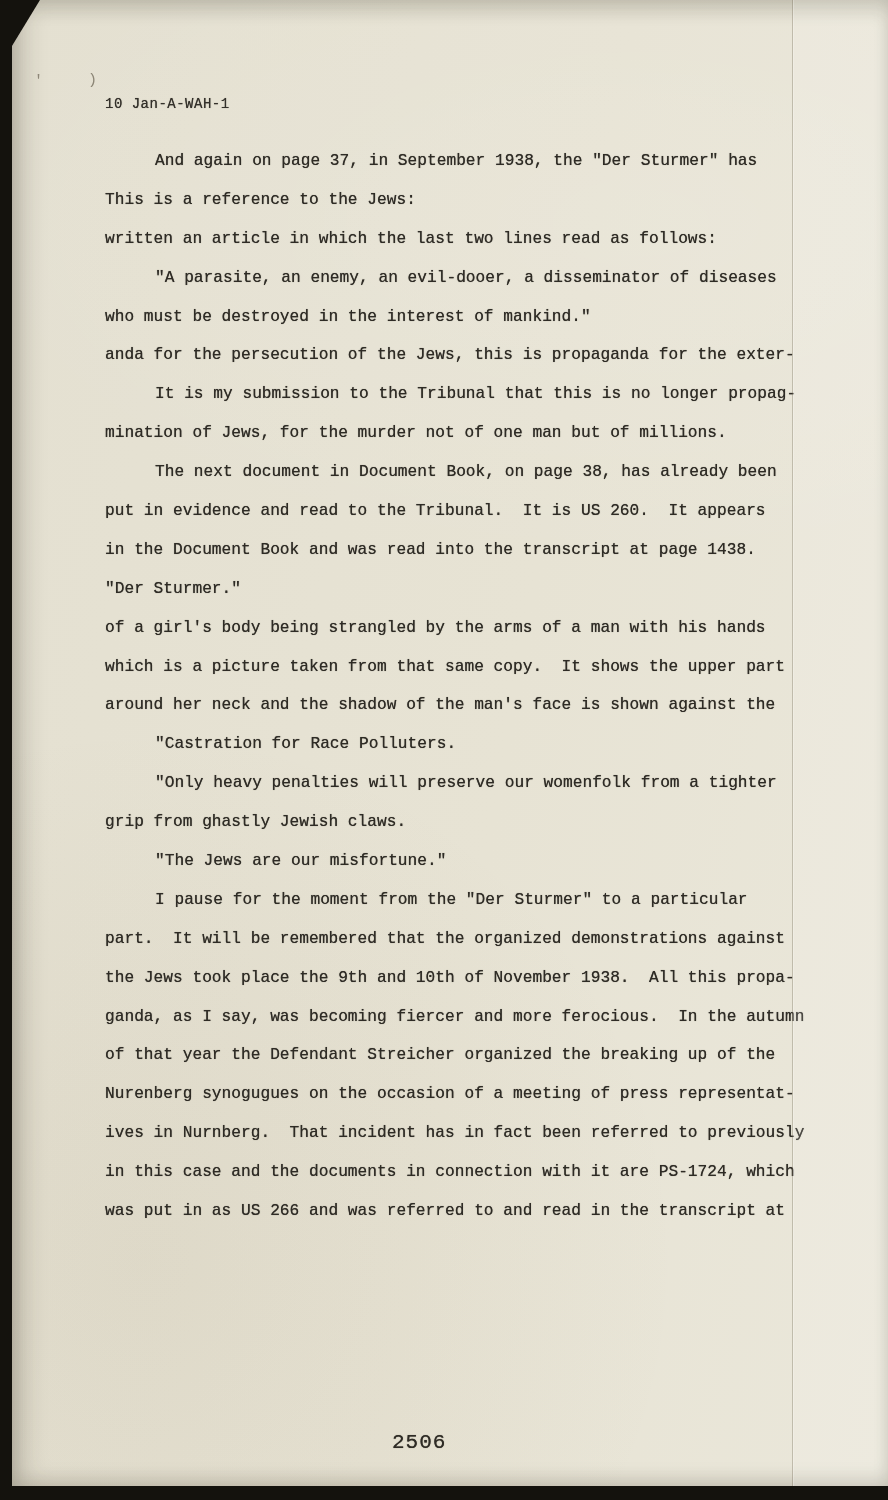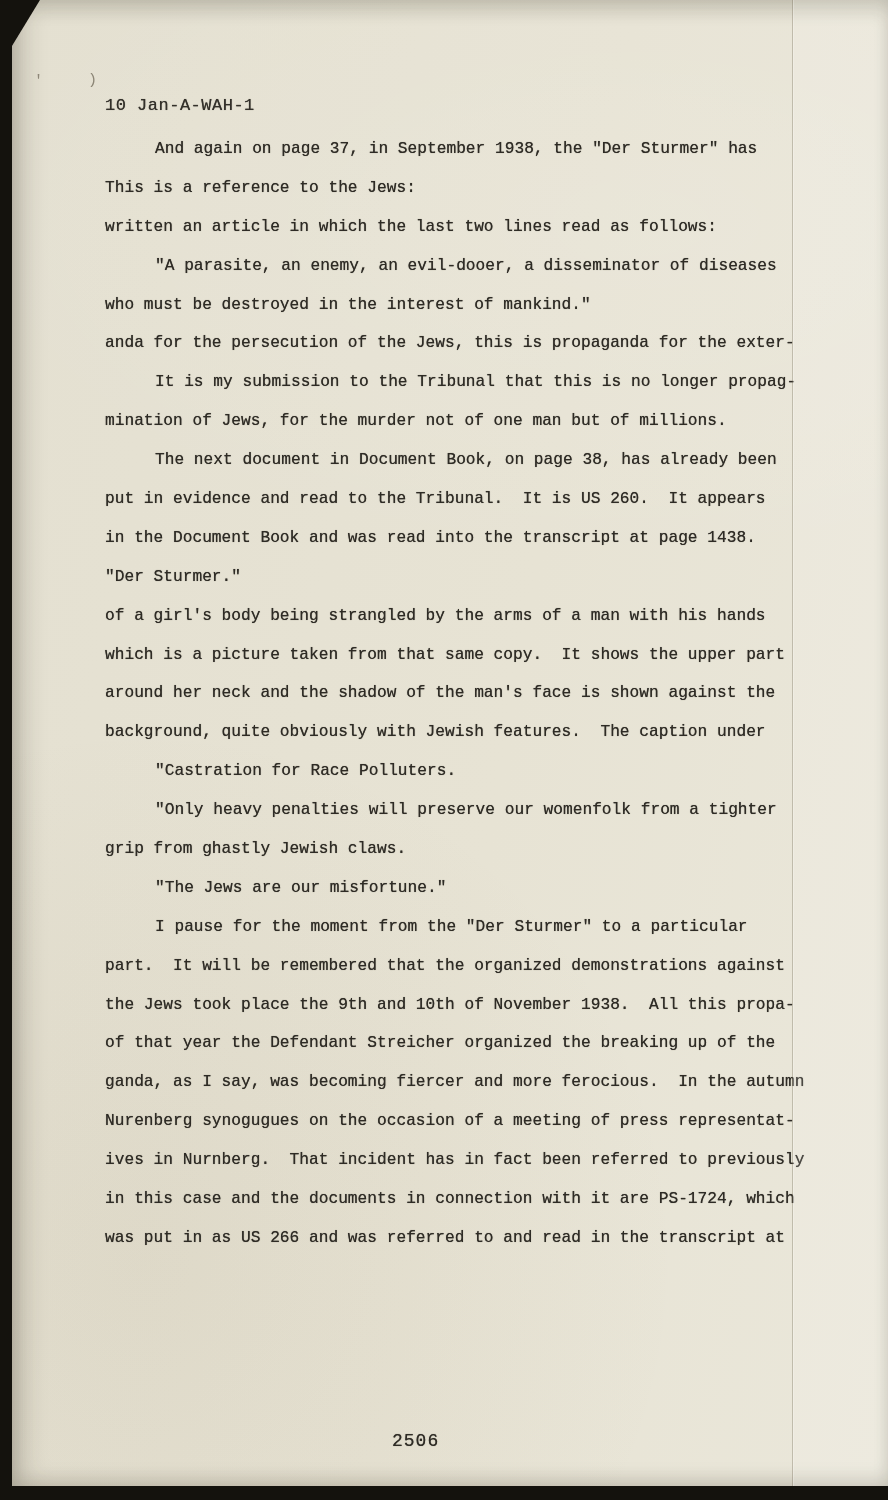--- a/index.html
+++ b/index.html
@@ -33,44 +33,44 @@
   }
   .edge-strip {
     position: absolute;
     left: 781px; right: 0; top: 0; bottom: 0;
     background: rgba(255,255,255,0.14);
     pointer-events: none;
   }
   .header {
     position: absolute;
     left: 93px; top: 96px;
-    font-size: 17px;
+    font-size: 14px;
     color: #33302a;
     letter-spacing: 0.5px;
     text-shadow: 0 0 0.7px rgba(46,43,37,0.85);
     white-space: pre;
   }
   .body-text {
     position: absolute;
-    left: 93px; top: 130px;
+    left: 93px; top: 142px;
     width: 760px;
   }
   .line {
     white-space: pre;
     font-size: 16.2px;
     line-height: 38.9px;
     height: 38.9px;
     color: #2e2b25;
     text-shadow: 0 0 0.7px rgba(46,43,37,0.85);
   }
   .line.indented { padding-left: 50px; }
   .page-number {
     position: absolute;
     left: 380px; top: 1431px;
-    font-size: 18px;
+    font-size: 21px;
     color: #2e2b25;
     letter-spacing: 1px;
     text-shadow: 0 0 0.7px rgba(46,43,37,0.85);
   }
   .mark {
     position: absolute;
     color: #8d8677;
     font-size: 15px;
   }
   .mark1 { left: 22px; top: 73px; }
@@ -94,30 +94,29 @@
       <div class="line">anda for the persecution of the Jews, this is propaganda for the exter-</div>
       <div class="line indented">It is my submission to the Tribunal that this is no longer propag-</div>
       <div class="line">mination of Jews, for the murder not of one man but of millions.</div>
       <div class="line indented">The next document in Document Book, on page 38, has already been</div>
       <div class="line">put in evidence and read to the Tribunal.  It is US 260.  It appears</div>
       <div class="line">in the Document Book and was read into the transcript at page 1438.</div>
       <div class="line">"Der Sturmer."</div>
       <div class="line">of a girl's body being strangled by the arms of a man with his hands</div>
       <div class="line">which is a picture taken from that same copy.  It shows the upper part</div>
       <div class="line">around her neck and the shadow of the man's face is shown against the</div>
-      <div class="line">background, quite obviously with Jewish features.  The caption under</div>
       <div class="line indented">"Castration for Race Polluters.</div>
       <div class="line indented">"Only heavy penalties will preserve our womenfolk from a tighter</div>
       <div class="line">grip from ghastly Jewish claws.</div>
       <div class="line indented">"The Jews are our misfortune."</div>
       <div class="line indented">I pause for the moment from the "Der Sturmer" to a particular</div>
       <div class="line">part.  It will be remembered that the organized demonstrations against</div>
       <div class="line">the Jews took place the 9th and 10th of November 1938.  All this propa-</div>
+      <div class="line">ganda, as I say, was becoming fiercer and more ferocious.  In the autumn</div>
       <div class="line">of that year the Defendant Streicher organized the breaking up of the</div>
-      <div class="line">ganda, as I say, was becoming fiercer and more ferocious.  In the autumn</div>
       <div class="line">Nurenberg synogugues on the occasion of a meeting of press representat-</div>
       <div class="line">ives in Nurnberg.  That incident has in fact been referred to previously</div>
       <div class="line">in this case and the documents in connection with it are PS-1724, which</div>
       <div class="line">was put in as US 266 and was referred to and read in the transcript at</div>
     </div>
 
   <div class="page-number">2506</div>
 
   <div class="edge-strip"></div>
   <div class="crease"></div>

